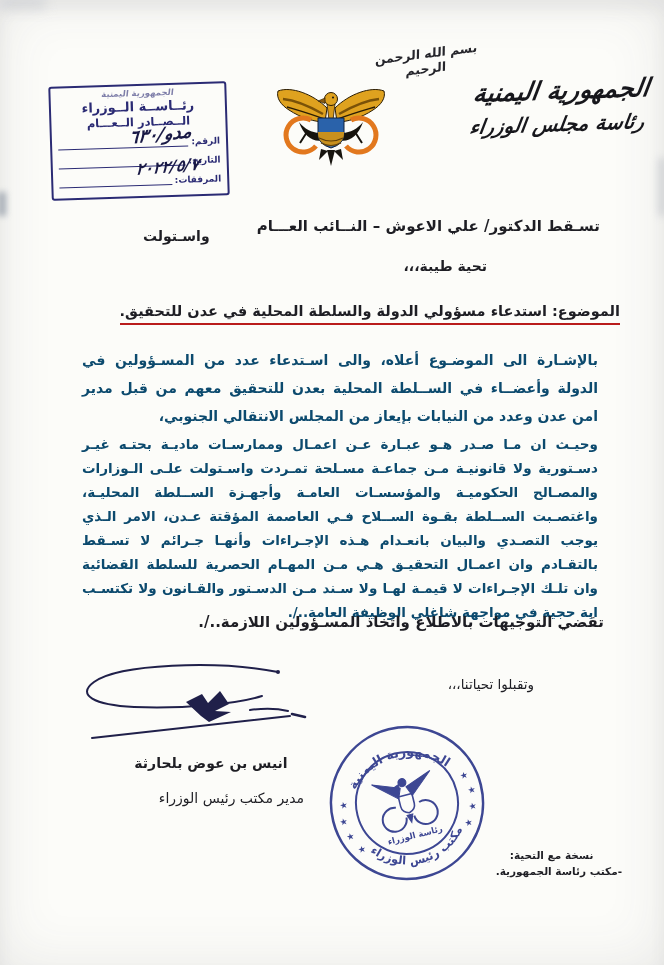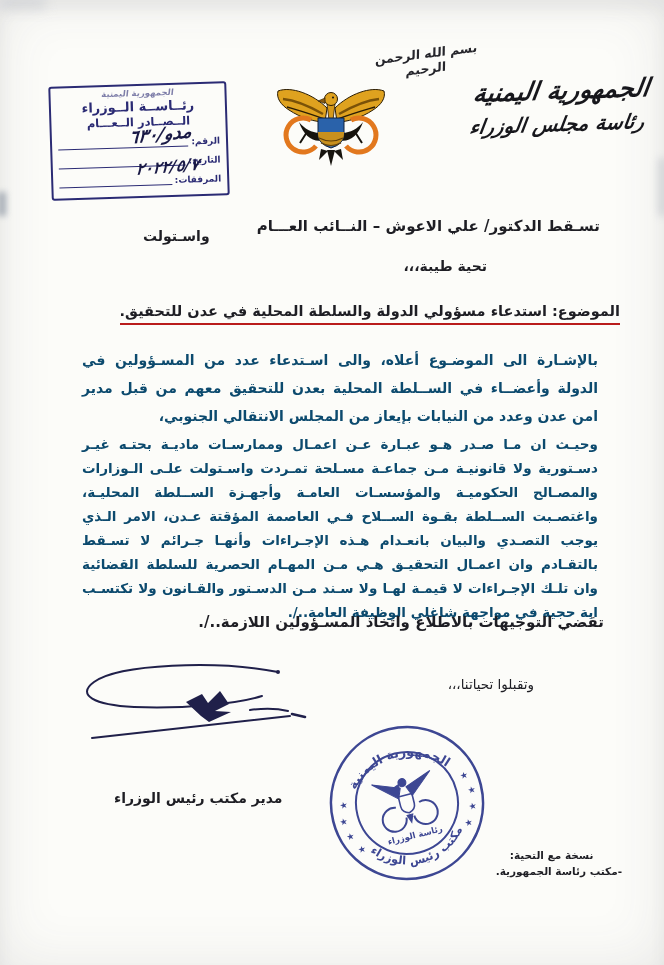--- a/index.html
+++ b/index.html
@@ -35,21 +35,21 @@
   .addressee{top:217px;right:64px;font-size:15px;font-weight:700;}
   .honorific{top:228px;left:143px;font-size:14px;font-weight:700;}
   .salutation{top:258px;right:177px;font-size:14px;font-weight:700;}
   .subject{top:303px;right:44px;font-size:14.5px;font-weight:700;border-bottom:2px solid #b91c1c;padding-bottom:4px;}
   .para{right:66px;width:516px;font-weight:700;text-align:justify;color:#0c4a6e;}
   .para1{top:346px;font-size:14px;line-height:28px;}
   .para2{top:432px;font-size:13.5px;line-height:24px;}
   .directive{top:613px;right:60px;font-size:15px;font-weight:700;}
   .closing{top:676px;right:130px;font-size:13.5px;font-weight:400;}
   .signer-name{top:755px;left:118px;width:186px;text-align:center;font-size:14px;font-weight:700;}
-  .signer-title{top:790px;left:114px;width:206px;text-align:left;font-size:14px;font-weight:700;}
+  .signer-title{top:790px;left:98px;width:206px;text-align:right;font-size:14px;font-weight:400;}
   .cc{top:847px;right:42px;text-align:left;font-size:10.5px;font-weight:700;line-height:16px;}
   .cc .cc-label{margin-left:14px;}
   
   .emblem{left:270px;top:74px;}
   .signature{left:64px;top:658px;}
   .seal{left:326px;top:718px;transform:rotate(-14deg);opacity:.93;}
   
   .smudge{position:absolute;pointer-events:none;}
   .sm-left{left:-2px;top:192px;width:8px;height:24px;background:#87919f;filter:blur(3px);opacity:.7;}
   .sm-right{right:-2px;top:158px;width:7px;height:58px;background:#b4b8c0;filter:blur(4px);opacity:.6;}
@@ -127,20 +127,21 @@
     <g stroke="#20204a" fill="none" stroke-width="2" stroke-linecap="round">
       <path d="M214,14 C152,2 55,6 30,24 C12,37 30,47 70,49 C120,51 172,46 198,38"></path>
       <path d="M186,52 C200,50 212,50 224,53"></path>
       <path d="M226,58 L28,80"></path>
       <path d="M228,56 l13,3" stroke-width="2.6"></path>
     </g>
     <path d="M122,44 l16,-8 6,9 12,-12 9,13 -14,7 16,1 -22,10 -8,-6 z" fill="#20204a"></path>
     <circle cx="214" cy="14" r="2" fill="#20204a"></circle>
   </svg>
 
+  <div class="abs signer-name rtl">انيس بن عوض بلحارثة</div>
   <div class="abs signer-title rtl">مدير مكتب رئيس الوزراء</div>
 
   <svg class="abs seal" width="162" height="170" viewBox="-81 -85 162 170">
     <g stroke="#2f3a8c" fill="none">
       <circle r="76" stroke-width="2.6"></circle>
       <circle r="51" stroke-width="2"></circle>
     </g>
     <defs>
       <path id="arcTop" d="M -62,8 A 62.5 62.5 0 0 1 62,8"></path>
       <path id="arcBot" d="M -59,16 A 61 61 0 0 0 59,16"></path>

